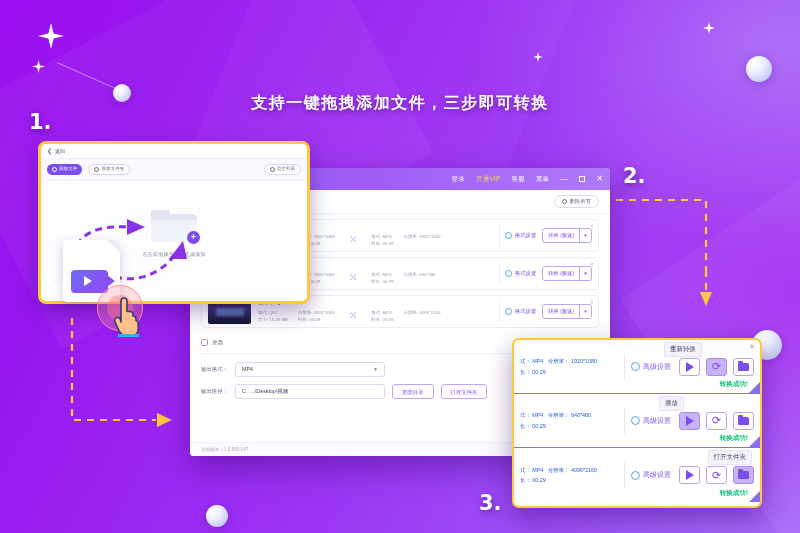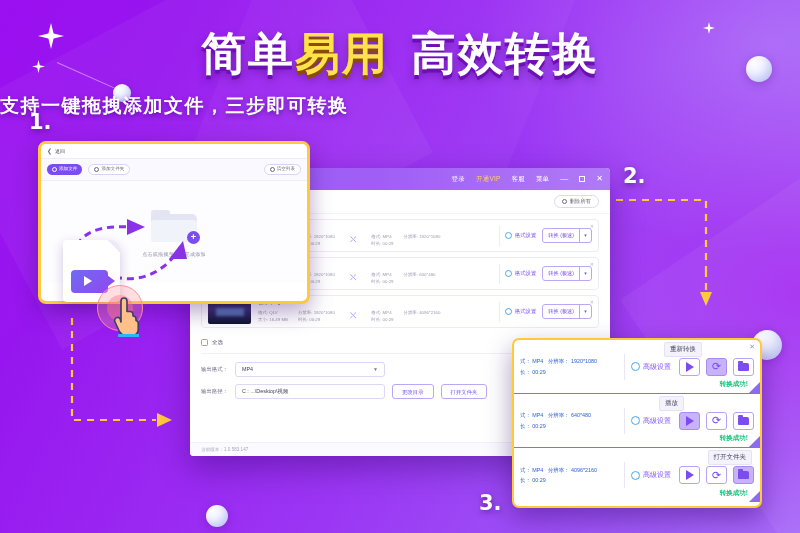--- a/index.html
+++ b/index.html
@@ -49,22 +49,22 @@
     color: #ffffff;
     text-shadow: 0 4px 0 #6d0fb5, 0 5px 10px rgba(40,0,80,.45);
   }
   .headline .y {
     color: #ffe24a;
     text-shadow: 0 4px 0 #8a4d00, 0 5px 10px rgba(40,0,80,.45);
   }
   .headline .gap { display: inline-block; width: 22px; }
   .subhead {
     position: absolute; left: 0; right: 0; top: 93px;
-    text-align: left; color: #ffffff;
-    font-size: 19px; font-weight: 700; letter-spacing: 1.5px;
+    text-align: center; color: #ffffff;
+    font-size: 16px; font-weight: 700; letter-spacing: 1.5px;
     text-shadow: 0 2px 5px rgba(50,0,95,.5);
     font-family: "DejaVu Sans", "Liberation Sans", sans-serif;
   }
 
   
   .step {
     position: absolute; color: #fff; font-size: 21px; font-weight: 700;
     text-shadow: 0 2px 6px rgba(45,0,90,.55);
     font-family: "DejaVu Sans", "Liberation Sans", sans-serif;
   }
@@ -320,23 +320,20 @@
   <div class="spark" style="left:703px;top:22px;width:12px;height:12px;"></div>
   <div class="spark" style="left:533px;top:52px;width:10px;height:10px;"></div>
   <div class="thinline" style="left:57px;top:62px;width:76px;transform:rotate(24deg);"></div>
   <div class="thinline" style="left:688px;top:440px;width:70px;transform:rotate(-30deg);"></div>
   <div class="bubble" style="left:113px;top:84px;width:18px;height:18px;"></div>
   <div class="bubble" style="left:746px;top:56px;width:26px;height:26px;"></div>
   <div class="bubble" style="left:752px;top:330px;width:30px;height:30px;"></div>
   <div class="bubble" style="left:206px;top:505px;width:22px;height:22px;"></div>
   <div class="bubble" style="left:694px;top:436px;width:15px;height:15px;"></div>
 
-  <div class="headline">
-    <span class="w">简单</span><span class="y">易用</span><span class="gap"></span><span class="w">高效转换</span>
-  </div>
   <div class="subhead">支持一键拖拽添加文件，三步即可转换</div>
 
   <div class="step" id="step1">1.</div>
   <div class="step" id="step2">2.</div>
   <div class="step" id="step3">3.</div>
 
   <svg class="curve" style="left:0;top:0;width:800px;height:533px;" viewBox="0 0 800 533">
     <path d="M616 200 L706 200 L706 270" stroke="#ffc83d" stroke-width="2.2" fill="none" stroke-dasharray="7 6"></path>
     <path d="M706 270 L706 294" stroke="#ffc83d" stroke-width="2.2" fill="none" stroke-dasharray="7 6"></path>
     <polygon points="706,306 700,292 712,292" fill="#ffc83d"></polygon>

